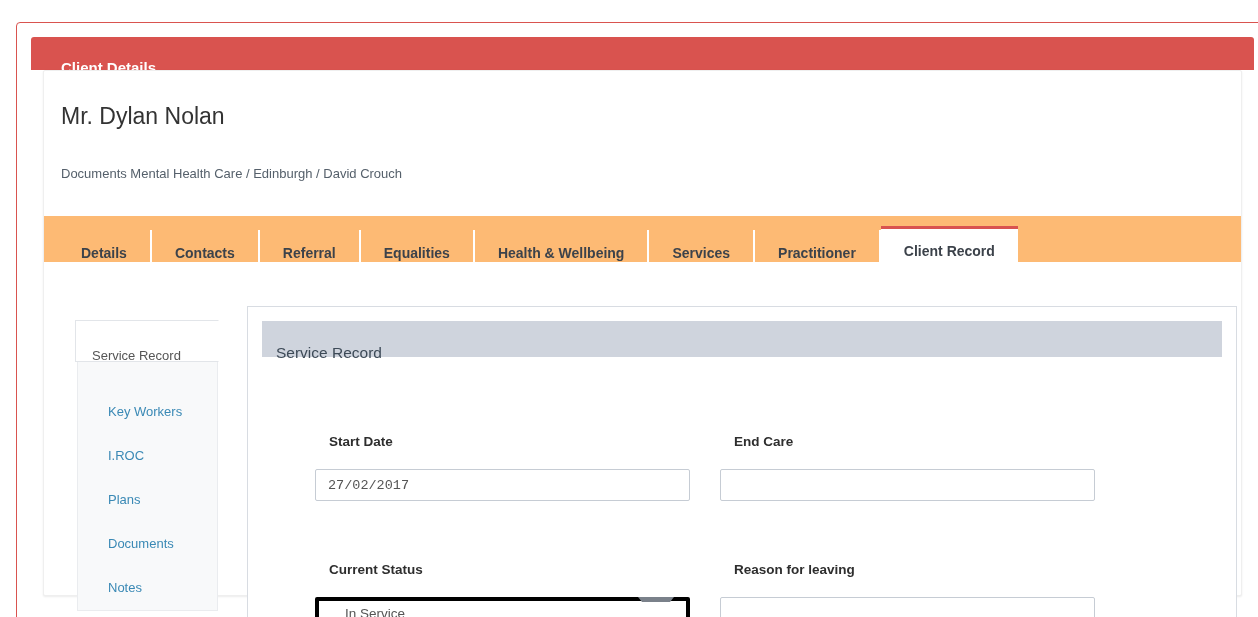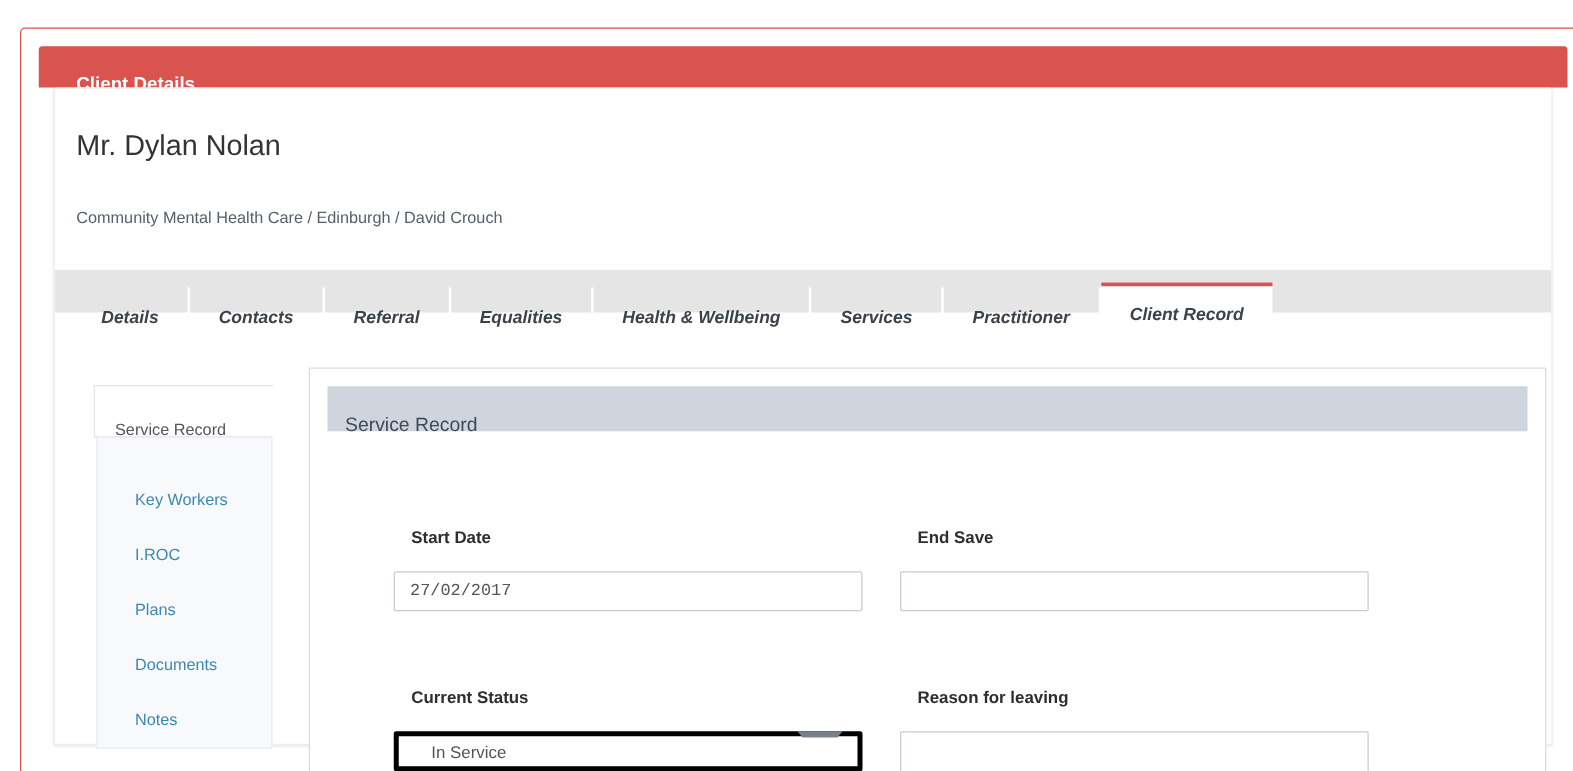--- a/index.html
+++ b/index.html
@@ -49,25 +49,24 @@
   .breadcrumb {
     font-size: 13px;
     color: #55606b;
     margin-top: 8px;
     margin-left: 3px;
   }
 
   
   .tabstrip {
     margin-top: 21px;
-    height: 34px;
-    background: #e5e5e5;
+    height: 46px;
+    background: #fdba74;
     display: flex;
     align-items: flex-start;
-    font-style: italic;
   }
   .tab {
     height: 46px;
     line-height: 46px;
     padding: 0 23px;
     font-size: 14px;
     font-weight: bold;
     color: #3c424a;
     border-right: 2px solid #ffffff;
     cursor: pointer;
@@ -216,21 +215,21 @@
 </head>
 <body>
 
 <div class="frame">
   <div class="frame-header">
     <span>Client Details</span>
   </div>
 
   <div class="card">
     <h1 class="page-title">Mr. Dylan Nolan</h1>
-    <div class="breadcrumb">Community Mental Health Care / Edinburgh / David Crouch</div>
+    <div class="breadcrumb">Documents Mental Health Care / Edinburgh / David Crouch</div>
 
     <div class="tabstrip">
       <div class="tab">Details</div>
       <div class="tab">Contacts</div>
       <div class="tab">Referral</div>
       <div class="tab">Equalities</div>
       <div class="tab">Health &amp; Wellbeing</div>
       <div class="tab">Services</div>
       <div class="tab">Practitioner</div>
       <div class="tab active">Client Record</div>
@@ -254,21 +253,21 @@
 
         <div class="panel-body">
           <div class="form-grid">
 
             <div class="field">
               <label class="field-label">Start Date</label>
               <input class="text-input" type="text" value="27/02/2017" style="">
             </div>
 
             <div class="field">
-              <label class="field-label">End Save</label>
+              <label class="field-label">End Care</label>
               <input class="text-input" type="text" value="" style="">
             </div>
 
             <div class="field">
               <label class="field-label">Current Status</label>
               <div class="select">
                 <span>In Service</span>
                 <span class="caret-down"></span>
               </div>
             </div>

